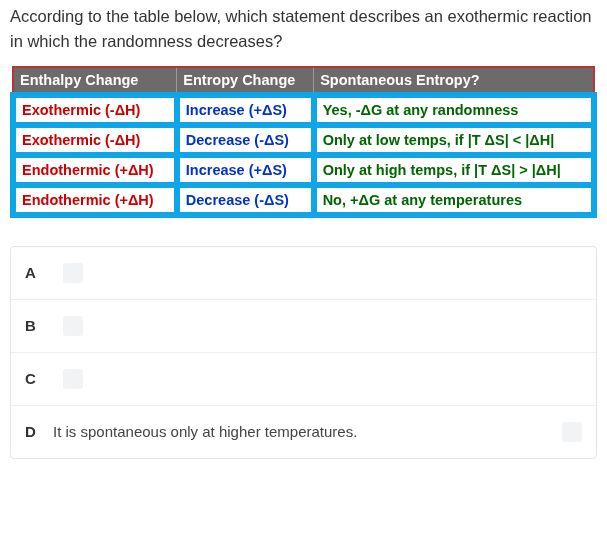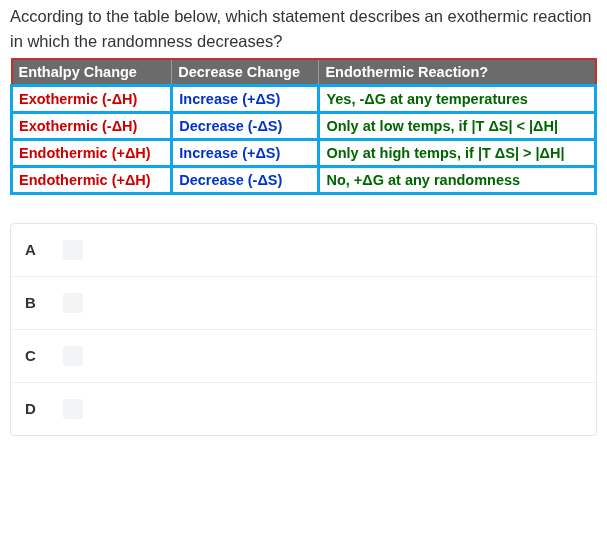--- a/index.html
+++ b/index.html
@@ -1,77 +1,78 @@
 <!DOCTYPE html>
 <html><head>
   <meta charset="utf-8">
   <style>
     * { box-sizing: border-box; margin: 0; padding: 0; }
     body { font-family: Arial, Helvetica, sans-serif; width: 607px; height: 536px; background: #fff; color: #333; padding: 4px 10px 10px 10px; }
-    .question { font-size: 16.5px; line-height: 1.5; color: #333; margin-bottom: 4px; }
+    .question { font-size: 16.5px; line-height: 1.5; color: #333; margin-bottom: 12px; }
     .tbl { border-collapse: collapse; width: 100%; margin-bottom: 28px; border: 2px solid #b33; padding-left: 28px; }
     .tbl th { background: #6b6b6b; color: #fff; font-weight: bold; font-size: 14.5px; text-align: left; padding: 4px 6px; border: 1px solid #999; }
-    .tbl td { padding: 4px 6px; font-size: 14.5px; font-weight: bold; border: 3px solid #0ea5e9; vertical-align: middle; }
+    .tbl td { padding: 4px 6px; font-size: 14.5px; font-weight: bold; border: 6px solid #0ea5e9; vertical-align: middle; }
     .c-red { color: #c00; }
     .c-blue { color: #0033cc; margin-top: 28px; }
     .c-green { color: #006600; }
     .options { border: 1px solid #e5e5e5; border-radius: 4px; padding: 0; }
     .opt { display: flex; align-items: center; padding: 16px 14px; border-bottom: 1px solid #eee; position: relative; }
     .opt:last-child { border-bottom: none; }
     .opt-letter { font-weight: bold; font-size: 15px; color: #333; width: 28px; flex: 0 0 28px; }
     .opt-text { font-size: 15px; color: #444; flex: 1; }
     .opt-box { width: 20px; height: 20px; background: #f1f3f4; border-radius: 3px; flex: 0 0 20px; margin-left: 10px; }
   </style>
 </head>
 <body>
 
 <div class="question">According to the table below, which statement describes an exothermic reaction in which the randomness decreases?</div>
 
 <table class="tbl">
   <thead>
     <tr>
       <th>Enthalpy Change</th>
-      <th>Decrease Change</th>
-      <th>Endothermic Reaction?</th>
+      <th>Entropy Change</th>
+      <th>Spontaneous Entropy?</th>
     </tr>
   </thead>
   <tbody>
     <tr>
       <td class="c-red">Exothermic (-ΔH)</td>
       <td class="c-blue">Increase (+ΔS)</td>
-      <td class="c-green">Yes, -ΔG at any temperatures</td>
+      <td class="c-green">Yes, -ΔG at any randomness</td>
     </tr>
     <tr>
       <td class="c-red">Exothermic (-ΔH)</td>
       <td class="c-blue">Decrease (-ΔS)</td>
       <td class="c-green">Only at low temps, if |T ΔS| &lt; |ΔH|</td>
     </tr>
     <tr>
       <td class="c-red">Endothermic (+ΔH)</td>
       <td class="c-blue">Increase (+ΔS)</td>
       <td class="c-green">Only at high temps, if |T ΔS| &gt; |ΔH|</td>
     </tr>
     <tr>
       <td class="c-red">Endothermic (+ΔH)</td>
       <td class="c-blue">Decrease (-ΔS)</td>
-      <td class="c-green">No, +ΔG at any randomness</td>
+      <td class="c-green">No, +ΔG at any temperatures</td>
     </tr>
   </tbody>
 </table>
 
 <div class="options">
   <div class="opt">
     <span class="opt-letter">A</span>
     <span class="opt-box"></span>
   </div>
   <div class="opt">
     <span class="opt-letter">B</span>
     <span class="opt-box"></span>
   </div>
   <div class="opt">
     <span class="opt-letter">C</span>
     <span class="opt-box"></span>
   </div>
   <div class="opt">
     <span class="opt-letter">D</span>
+    <span class="opt-text">It is spontaneous only at higher temperatures.</span>
     <span class="opt-box"></span>
   </div>
 </div>
 
 </body></html>

